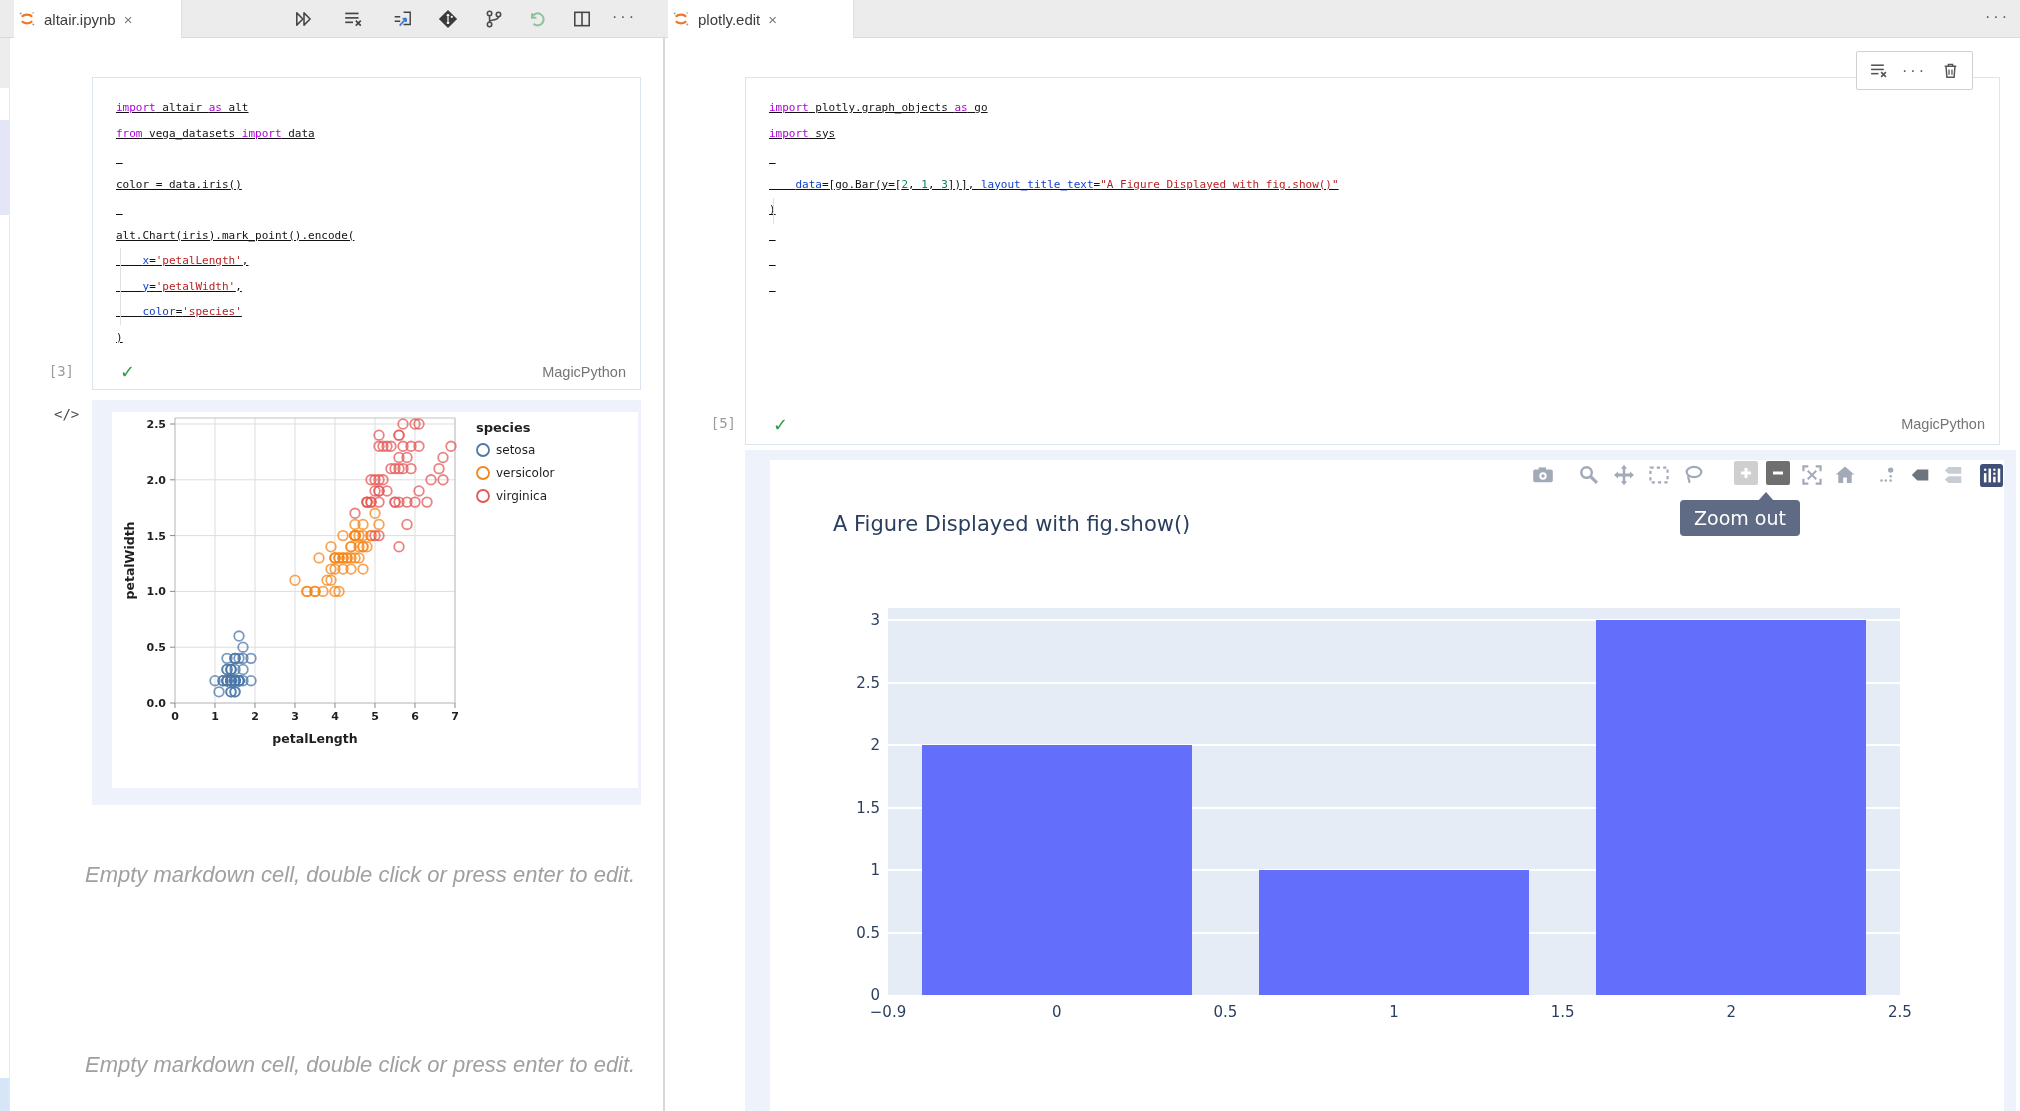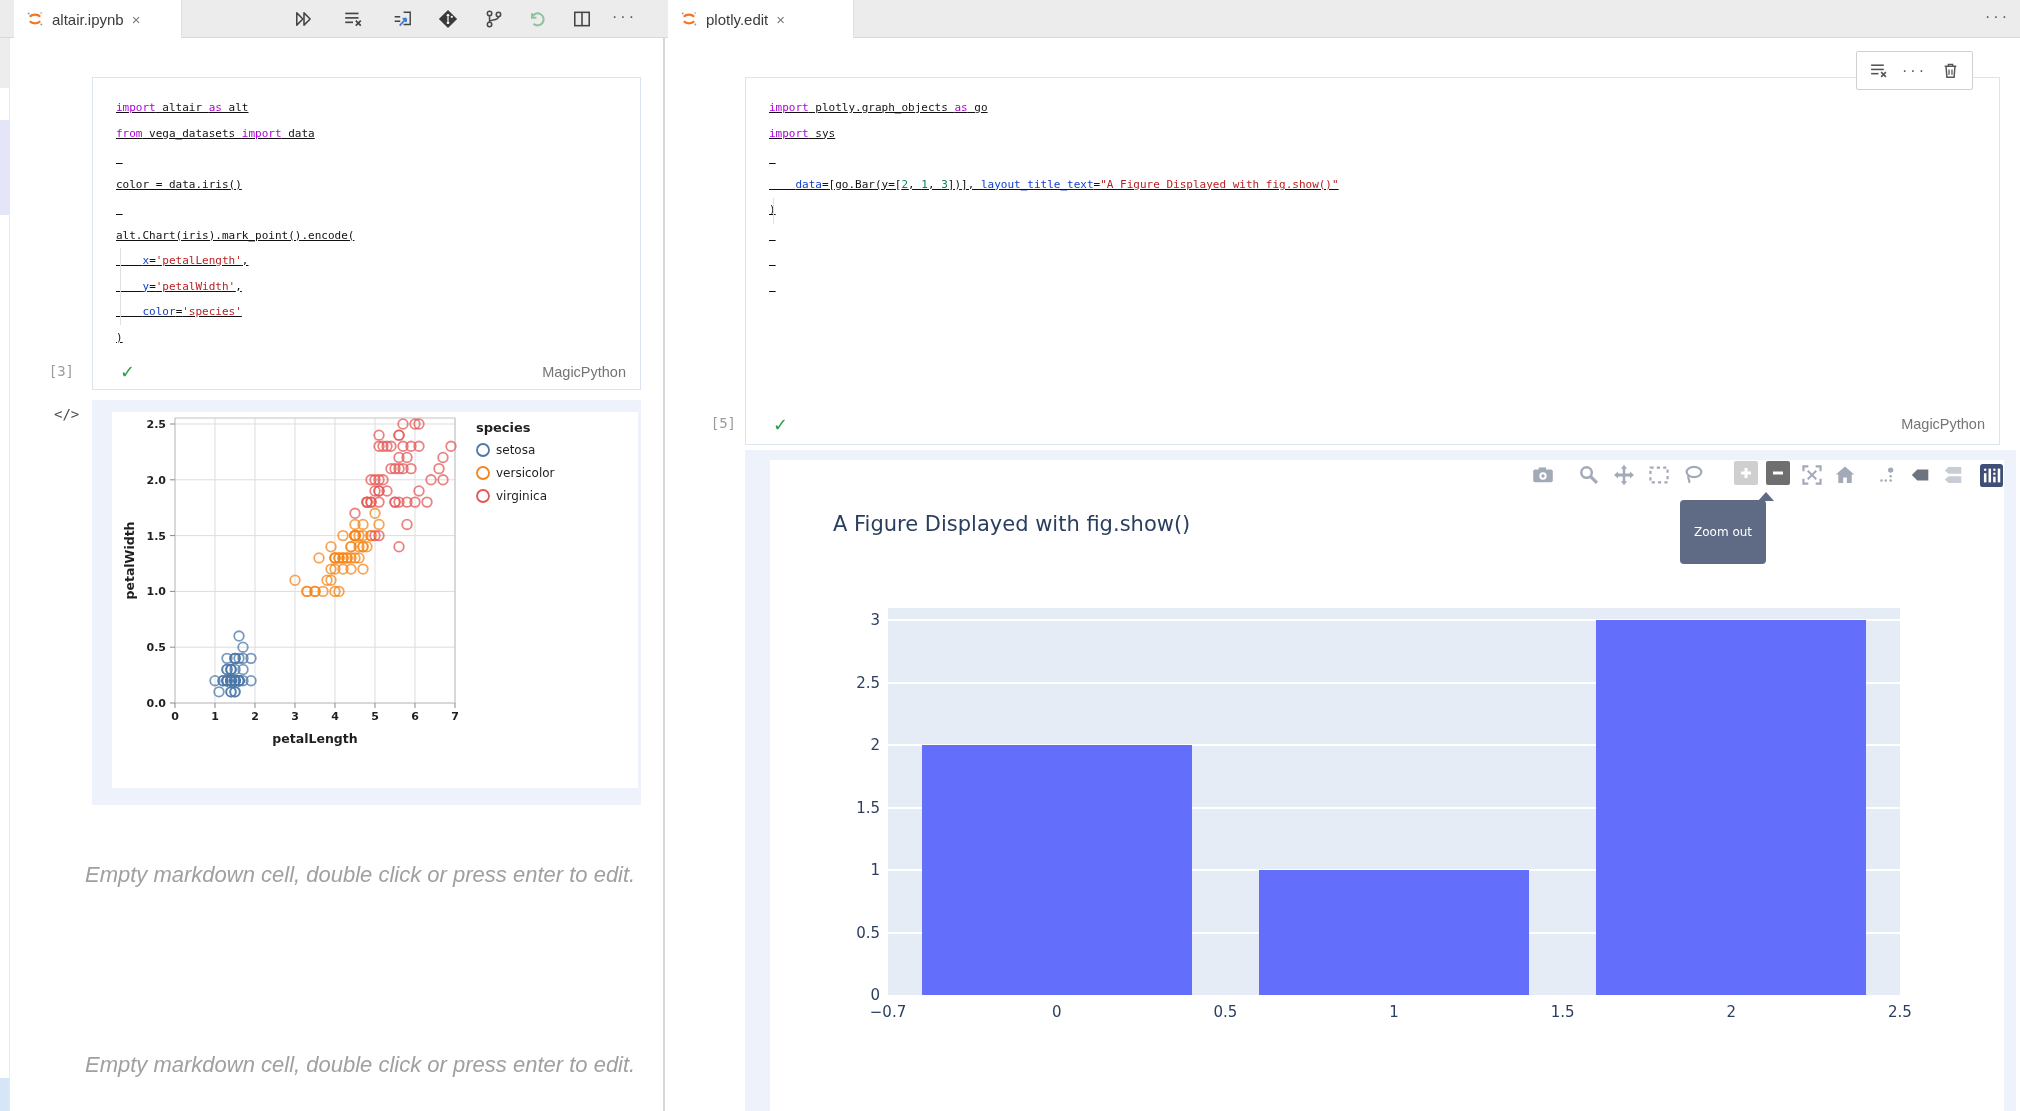--- a/index.html
+++ b/index.html
@@ -5,21 +5,21 @@
   * { margin:0; padding:0; box-sizing:border-box; }
   html,body { width:2020px; height:1111px; overflow:hidden; background:#fff;
     font-family:"Liberation Sans", sans-serif; }
   .abs { position:absolute; }
   .screen { position:relative; width:2020px; height:1111px; background:#fff; }
 
   
   .tabbar { left:0; top:0; width:2020px; height:38px; background:#ececec;
     border-bottom:1px solid #d9d9d9; }
   .tab { position:absolute; top:0; height:38px; background:#fff; display:flex;
-    align-items:center; gap:8px; padding:0 12px; border-right:1px solid #e0e0e0; }
+    align-items:center; gap:8px; padding:0 4px; border-right:1px solid #e0e0e0; }
   .tab-label { font-size:15px; color:#3c3c3c; }
   .tab-close { font-size:15px; color:#7a7a7a; cursor:pointer; }
   .tb-icon { position:absolute; top:9px; width:20px; height:20px; cursor:pointer; }
   .dots { color:#5a5a5a; font-size:16px; letter-spacing:3px; cursor:pointer; }
 
   
   .divider { left:663px; top:38px; width:2px; height:1073px; background:#d8d8d8; }
   .edge-strip { left:0; top:38px; width:10px; height:1073px; background:#fff;
     border-right:1px solid #e8e8e8; }
 
@@ -48,21 +48,21 @@
     border-radius:2px; display:flex; align-items:center; gap:14px; padding:0 12px; }
 
   
   .figure { position:absolute; background:#fff; }
   .fig-title { position:absolute; font-family:"DejaVu Sans", sans-serif;
     font-size:21px; color:#2a3f5f; }
   .mb-icon { position:absolute; top:4px; width:22px; height:22px; cursor:pointer; }
   .mb-btn { position:absolute; top:1px; width:24px; height:24px; border-radius:2px;
     display:flex; align-items:center; justify-content:center; cursor:pointer; }
   .tooltip { position:absolute; background:#5f6a84; color:#fff; border-radius:4px;
-    font-family:"DejaVu Sans", sans-serif; font-size:12px; padding:25px 14px; }
+    font-family:"DejaVu Sans", sans-serif; font-size:19px; padding:7px 14px; }
   .tooltip-arrow { position:absolute; width:0; height:0;
     border-left:8px solid transparent; border-right:8px solid transparent;
     border-bottom:9px solid #5f6a84; }
   .tick { position:absolute; font-family:"DejaVu Sans", sans-serif; font-size:15px;
     color:#2a3f5f; }
 </style>
 </head>
 <body>
 
 <div class="screen">
@@ -484,21 +484,21 @@
         <div class="abs" style="position: absolute; left: 118px; top: 148px; width: 1012px; height: 387px; background: rgb(229, 236, 246);"></div>
         <div class="abs" style="position: absolute; left: 118px; top: 471.5px; width: 1012px; height: 2px; background: rgb(255, 255, 255);"></div>
         <div class="abs" style="position: absolute; left: 118px; top: 409px; width: 1012px; height: 2px; background: rgb(255, 255, 255);"></div>
         <div class="abs" style="position: absolute; left: 118px; top: 346.5px; width: 1012px; height: 2px; background: rgb(255, 255, 255);"></div>
         <div class="abs" style="position: absolute; left: 118px; top: 284px; width: 1012px; height: 2px; background: rgb(255, 255, 255);"></div>
         <div class="abs" style="position: absolute; left: 118px; top: 221.5px; width: 1012px; height: 2px; background: rgb(255, 255, 255);"></div>
         <div class="abs" style="position: absolute; left: 118px; top: 159px; width: 1012px; height: 2px; background: rgb(255, 255, 255);"></div>
         <div class="abs" style="position: absolute; left: 151.733px; top: 285px; width: 269.867px; height: 250px; background: rgb(99, 110, 250);"></div>
         <div class="abs" style="position: absolute; left: 489.067px; top: 410px; width: 269.867px; height: 125px; background: rgb(99, 110, 250);"></div>
         <div class="abs" style="position: absolute; left: 826.4px; top: 160px; width: 269.867px; height: 375px; background: rgb(99, 110, 250);"></div>
-        <div class="tick" style="position: absolute; left: 78px; top: 543px; width: 80px; text-align: center;">−0.7</div>
+        <div class="tick" style="position: absolute; left: 78px; top: 543px; width: 80px; text-align: center;">−0.9</div>
         <div class="tick" style="position: absolute; left: 246.667px; top: 543px; width: 80px; text-align: center;">0</div>
         <div class="tick" style="position: absolute; left: 415.333px; top: 543px; width: 80px; text-align: center;">0.5</div>
         <div class="tick" style="position: absolute; left: 584px; top: 543px; width: 80px; text-align: center;">1</div>
         <div class="tick" style="position: absolute; left: 752.667px; top: 543px; width: 80px; text-align: center;">1.5</div>
         <div class="tick" style="position: absolute; left: 921.333px; top: 543px; width: 80px; text-align: center;">2</div>
         <div class="tick" style="position: absolute; left: 1090px; top: 543px; width: 80px; text-align: center;">2.5</div>
         <div class="tick" style="position: absolute; left: 68px; top: 526px; width: 42px; text-align: right;">0</div>
         <div class="tick" style="position: absolute; left: 68px; top: 463.5px; width: 42px; text-align: right;">0.5</div>
         <div class="tick" style="position: absolute; left: 68px; top: 401px; width: 42px; text-align: right;">1</div>
         <div class="tick" style="position: absolute; left: 68px; top: 338.5px; width: 42px; text-align: right;">1.5</div>

